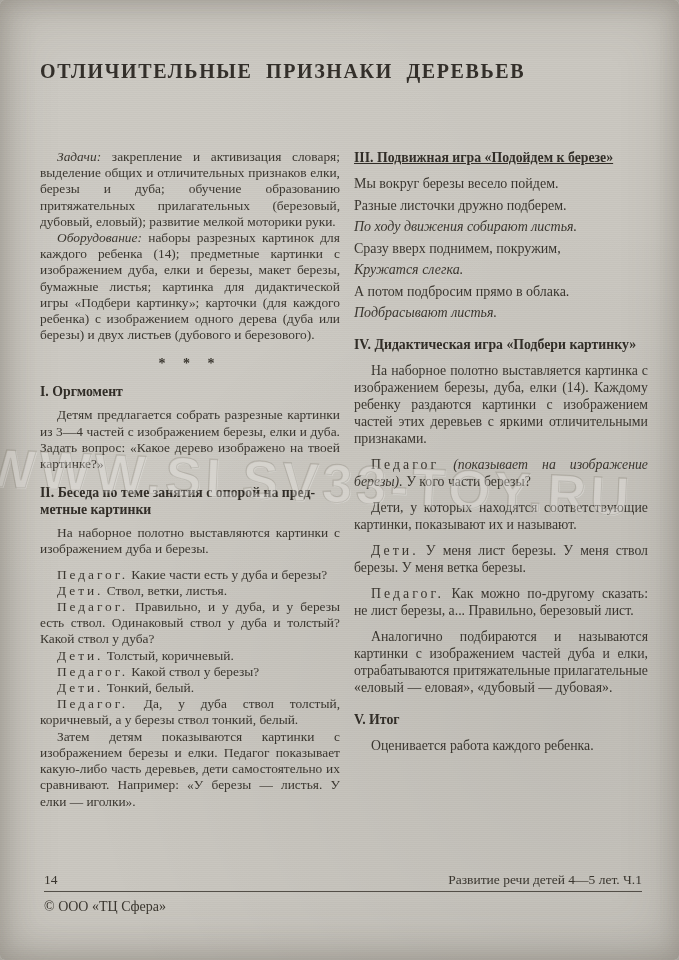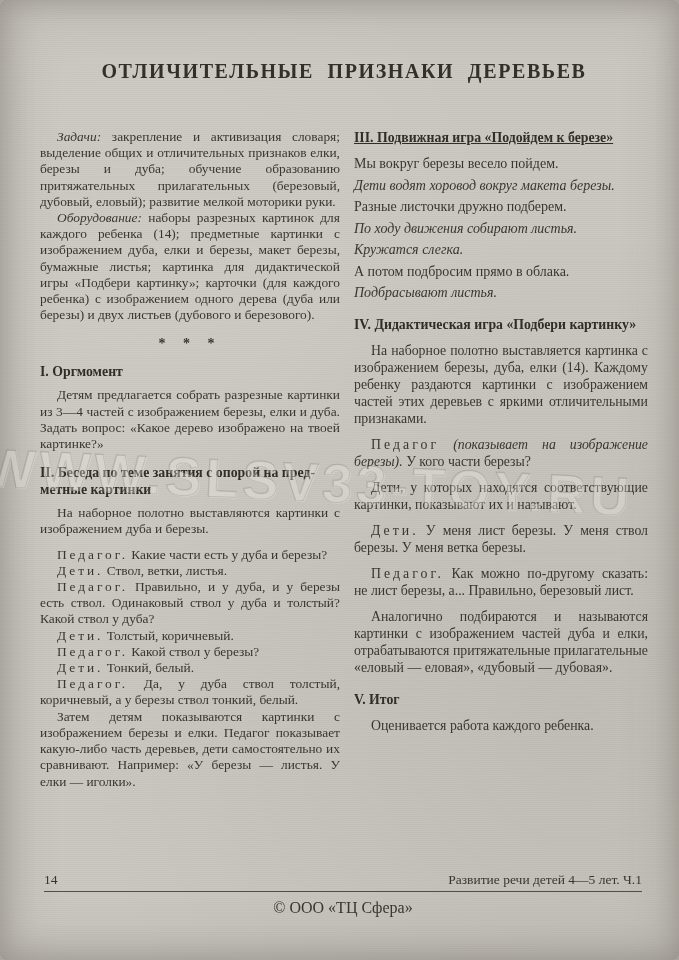--- a/index.html
+++ b/index.html
@@ -21,26 +21,25 @@
       inset -3px 3px 18px rgba(95,90,80,0.12);
     border-radius: 5px;
     overflow: hidden;
     font-family: "Liberation Serif", "DejaVu Serif", serif;
     color: #3a362f;
   }
   .title {
     margin: 0;
     font-size: 20px;
     font-weight: bold;
-    text-align: center;
     letter-spacing: 1.6px;
     word-spacing: 7px;
     color: #332f2a;
   }
-  .columns { display: flex; gap: 14px; margin-top: 46px; }
+  .columns { display: flex; gap: 14px; margin-top: 66px; }
   .col-left  { width: 302px; }
   .col-right { width: 296px; }
 
   .para {
     margin: 0;
     text-indent: 17px;
     text-align: justify;
     font-size: 13.4px;
     line-height: 16.2px;
   }
@@ -102,21 +101,21 @@
     top: 872px;
     font-size: 13.5px;
     color: #3a362f;
   }
   .footer-top { display: flex; justify-content: space-between; align-items: baseline; }
   .footer-rule {
     border: 0;
     border-top: 1.6px solid rgba(62,58,50,0.85);
     margin: 3px 0 0;
   }
-  .copyright { text-align: center; margin-top: 7px; font-size: 16px; }
+  .copyright { text-align: left; margin-top: 7px; font-size: 14px; }
 </style>
 </head>
 <body>
 
 <div class="page">
 
   <h1 class="title">ОТЛИЧИТЕЛЬНЫЕ ПРИЗНАКИ ДЕРЕВЬЕВ</h1>
 
   <div class="watermark">WWW.SLSV33-TOY.RU</div>
 
@@ -141,23 +140,23 @@
       <p class="para"><span class="speaker">Педагог.</span> <span>Какой ствол у березы?</span></p>
       <p class="para"><span class="speaker">Дети.</span> <span>Тонкий, белый.</span></p>
       <p class="para"><span class="speaker">Педагог.</span> <span>Да, у дуба ствол толстый, коричневый, а у березы ствол тонкий, белый.</span></p>
 
       <p class="para">Затем детям показываются картинки с изображением березы и елки. Педагог показывает какую-либо часть деревьев, дети самостоятельно их сравнивают. Например: «У березы — листья. У елки — иголки».</p>
     </div>
 
     <div class="col-right">
       <h2 class="heading">III. Подвижная игра «Подойдем к березе»</h2>
       <p class="poem-line">Мы вокруг березы весело пойдем.</p>
-      <p class="poem-line italic">Дети водят хоровод вокруг макета березы.</p>
       <p class="poem-line">Разные листочки дружно подберем.</p>
       <p class="poem-line italic">По ходу движения собирают листья.</p>
+      <p class="poem-line">Сразу вверх поднимем, покружим,</p>
       <p class="poem-line italic">Кружатся слегка.</p>
       <p class="poem-line">А потом подбросим прямо в облака.</p>
       <p class="poem-line italic">Подбрасывают листья.</p>
 
       <h2 class="heading">IV. Дидактическая игра «Подбери кар­тинку»</h2>
       <p class="para">На наборное полотно выставляется картинка с изображением березы, дуба, елки (14). Каждому ребенку раздаются картинки с изображением частей этих деревьев с яркими отличительными признаками.</p>
       <p class="para"><span class="speaker">Педагог</span> <span class="aside">(показывает на изображение березы).</span> <span>У кого части березы?</span></p>
       <p class="para">Дети, у которых находятся соответствующие картинки, показывают их и называют.</p>
       <p class="para"><span class="speaker">Дети.</span> <span>У меня лист березы. У меня ствол березы. У меня ветка березы.</span></p>
       <p class="para"><span class="speaker">Педагог.</span> <span>Как можно по-другому сказать: не лист березы, а... Правильно, березовый лист.</span></p>

